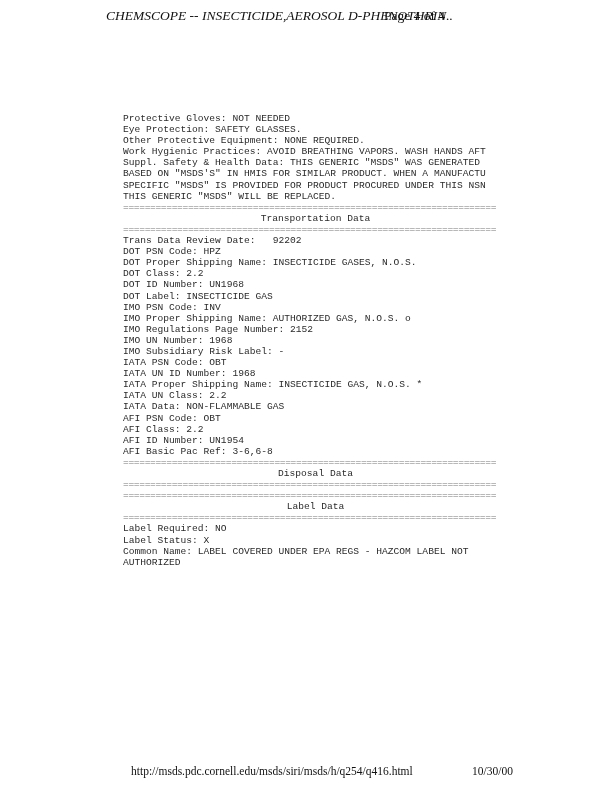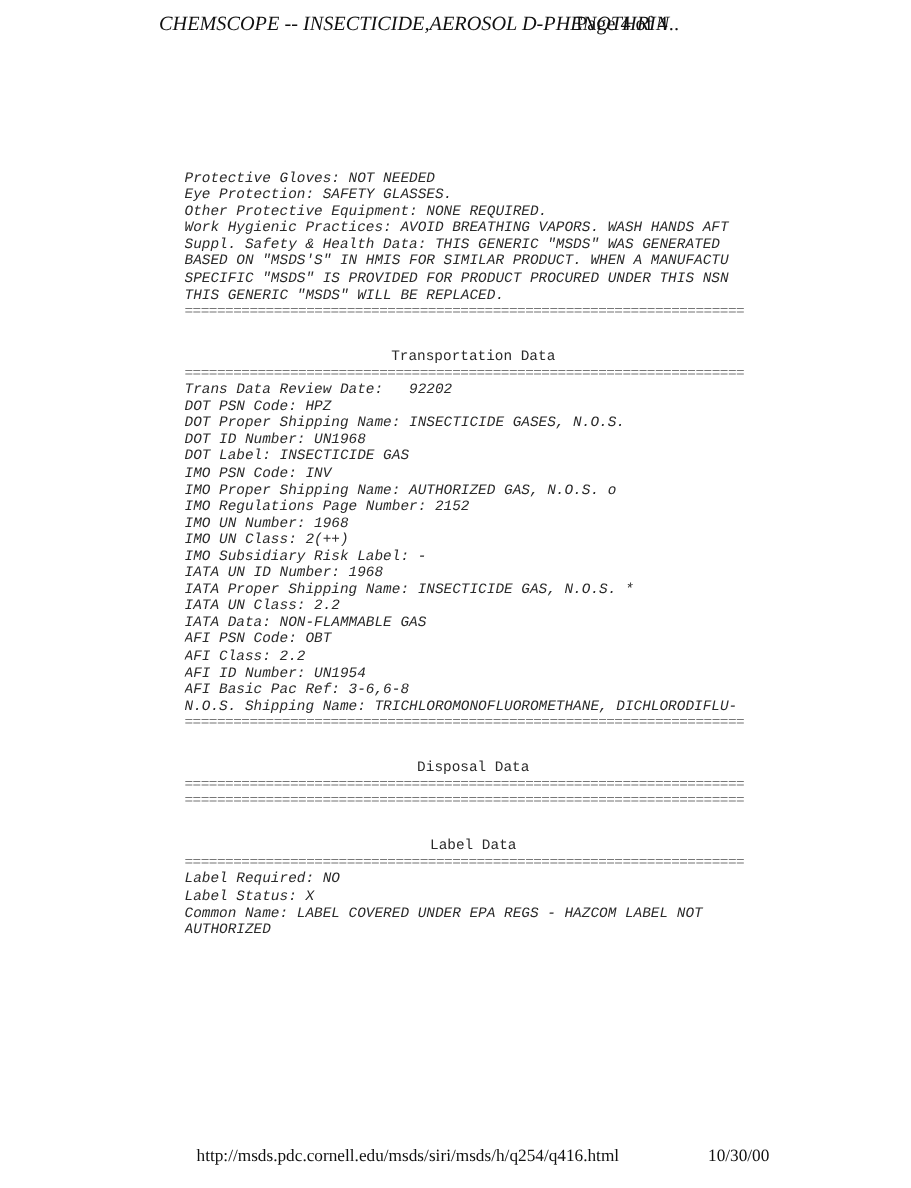--- a/index.html
+++ b/index.html
@@ -12,23 +12,23 @@
     font-family: "Liberation Serif", serif; font-size: 13.5px;
     color: #111;
   }
   .header .title { position: absolute; left: 106px; top: 0; white-space: nowrap; font-style: italic; }
   .header .page { position: absolute; left: 384px; top: 0; white-space: nowrap; }
   .body {
     position: absolute; left: 123px; top: 113px; width: 385px;
     font-family: "Liberation Mono", monospace; font-size: 9.6px;
     line-height: 11.1px; color: #2a2a2a; overflow: hidden;
   }
-  .line { white-space: pre; overflow: hidden; height: 11.1px; font-style: italic; }
+  .line { white-space: pre; overflow: hidden; height: 11.1px; }
   .rule { white-space: pre; overflow: hidden; height: 11.1px; color: #777; letter-spacing: -0.35px; }
-  .center { text-align: center; white-space: pre; height: 11.1px; margin-top: 19px; }
+  .center { text-align: center; white-space: pre; height: 11.1px; }
   .footer {
     position: absolute; top: 765px; left: 0; width: 607px;
     font-family: "Liberation Serif", serif; font-size: 11.5px; color: #111;
   }
   .footer .url { position: absolute; left: 131px; top: 0; white-space: nowrap; }
   .footer .date { position: absolute; left: 472px; top: 0; white-space: nowrap; }
 </style>
 </head>
 <body>
 
@@ -50,37 +50,37 @@
   </div>
 
   <div class="rule">=====================================================================</div>
   <div class="center">Transportation Data</div>
   <div class="rule">=====================================================================</div>
 
   <div>
     <div class="line">Trans Data Review Date:   92202</div>
     <div class="line">DOT PSN Code: HPZ</div>
     <div class="line">DOT Proper Shipping Name: INSECTICIDE GASES, N.O.S.</div>
+    <div class="line">DOT Class: 2.2</div>
     <div class="line">DOT ID Number: UN1968</div>
     <div class="line">DOT Label: INSECTICIDE GAS</div>
     <div class="line">IMO PSN Code: INV</div>
     <div class="line">IMO Proper Shipping Name: AUTHORIZED GAS, N.O.S. o</div>
     <div class="line">IMO Regulations Page Number: 2152</div>
     <div class="line">IMO UN Number: 1968</div>
-    <div class="line">IMO UN Class: 2(++)</div>
     <div class="line">IMO Subsidiary Risk Label: -</div>
+    <div class="line">IATA PSN Code: OBT</div>
     <div class="line">IATA UN ID Number: 1968</div>
     <div class="line">IATA Proper Shipping Name: INSECTICIDE GAS, N.O.S. *</div>
     <div class="line">IATA UN Class: 2.2</div>
     <div class="line">IATA Data: NON-FLAMMABLE GAS</div>
     <div class="line">AFI PSN Code: OBT</div>
     <div class="line">AFI Class: 2.2</div>
     <div class="line">AFI ID Number: UN1954</div>
     <div class="line">AFI Basic Pac Ref: 3-6,6-8</div>
-    <div class="line">N.O.S. Shipping Name: TRICHLOROMONOFLUOROMETHANE, DICHLORODIFLU-</div>
   </div>
 
   <div class="rule">=====================================================================</div>
   <div class="center">Disposal Data</div>
   <div class="rule">=====================================================================</div>
   <div class="rule">=====================================================================</div>
   <div class="center">Label Data</div>
   <div class="rule">=====================================================================</div>
 
   <div>

